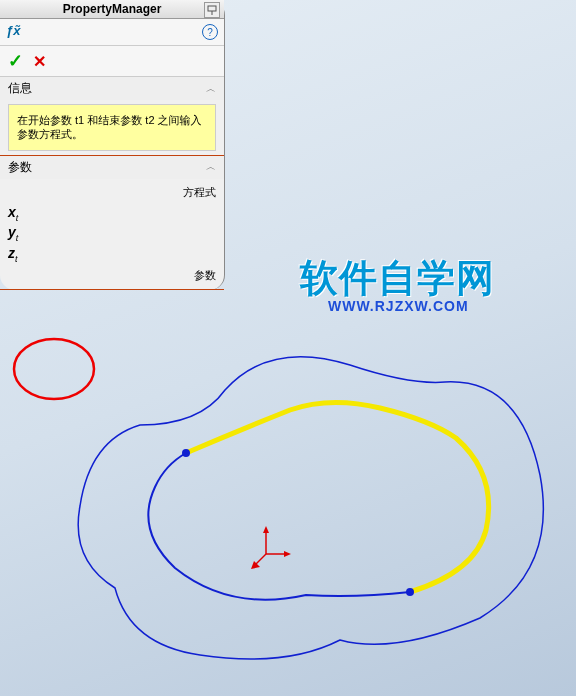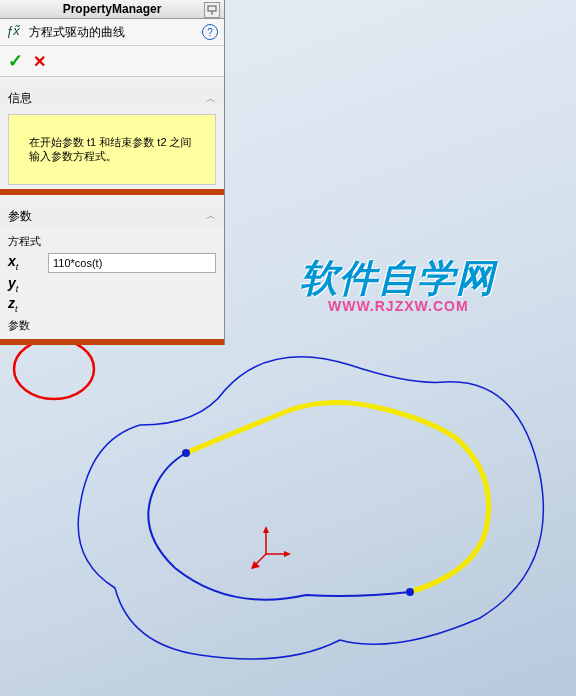--- a/index.html
+++ b/index.html
@@ -1,51 +1,51 @@
 <!DOCTYPE html>
 <html><head>
 <meta charset="utf-8">
 <style>
 * { box-sizing: border-box; margin: 0; padding: 0; font-family: "Microsoft YaHei", Arial, sans-serif; }
 body { width: 576px; height: 696px; background: linear-gradient(160deg, #e6eef5 0%, #d4e0ec 50%, #b8c9dc 100%); position: relative; overflow: hidden; }
 
-.panel { width: 225px; background: #f0f0f0; border-right: 1px solid #888; position: relative; z-index: 10; }
+.panel { width: 225px; background: #f0f0f0; border-right: 1px solid #888; position: relative; z-index: 10; border-radius: 15px; }
 
 .header { background: linear-gradient(#f4f4f4, #dcdcdc); border-bottom: 1px solid #999; display: flex; align-items: center; justify-content: center; padding: 2px 4px; font-size: 12px; position: relative; }
 .header-title { font-weight: bold; }
 .pin { position: absolute; right: 4px; top: 2px; width: 16px; height: 16px; background: #eee; border: 1px solid #999; display: flex; align-items: center; justify-content: center; font-size: 10px; cursor: pointer; }
 
 .feature-row { display: flex; align-items: center; padding: 4px 6px; background: #f6f6f6; border-bottom: 1px solid #ccc; font-size: 12px; }
-.feature-icon { width: 18px; height: 18px; margin-right: 5px; color: #14532d; font-size: 13px; font-style: italic; font-weight: normal; }
+.feature-icon { width: 18px; height: 18px; margin-right: 17px; color: #0369a1; font-size: 13px; font-style: italic; font-weight: bold; }
 .help { margin-left: auto; width: 16px; height: 16px; border: 1px solid #1565c0; border-radius: 50%; color: #1565c0; font-size: 10px; display: flex; align-items: center; justify-content: center; cursor: pointer; }
 
 .action-row { display: flex; align-items: center; padding: 4px 8px; background: #f6f6f6; border-bottom: 1px solid #ccc; gap: 10px; }
 .check { color: #0a0; font-size: 18px; font-weight: bold; cursor: pointer; }
 .cross { color: #d00; font-size: 16px; font-weight: bold; cursor: pointer; }
 
-.section { border-bottom: 6px solid #c2410c; margin-top: 10px; }
+.section { border-bottom: 1px solid #c2410c; }
 .section-head { display: flex; align-items: center; padding: 3px 8px; font-size: 12px; background: #eee; }
 .section-head .chev { margin-left: auto; font-size: 10px; color: #555; cursor: pointer; }
 .section-body { padding: 4px 8px; font-size: 11px; }
 
-.info-box { background: #ffffa0; border: 1px solid #ccc; padding: 20px; font-size: 11px; line-height: 1.3; }
+.info-box { background: #ffffa0; border: 1px solid #ccc; padding: 8px; font-size: 11px; line-height: 1.3; }
 
-.param-label { font-size: 11px; padding: 2px 0; }
-.eq-row { display: flex; align-items: center; gap: 16px; margin: 2px 0; }
+.param-label { font-size: 11px; padding: 2px 0; text-align: right; }
+.eq-row { display: flex; align-items: center; gap: 9px; margin: 2px 0; }
 .eq-var { width: 24px; font-size: 14px; font-style: italic; font-family: Georgia, serif; }
 .eq-var sub { font-size: 9px; font-style: italic; }
 .eq-input { flex: 1; border: 1px solid #aaa; padding: 2px 4px; font-size: 11px; height: 20px; }
 .lock-btn { width: 22px; height: 22px; background: linear-gradient(#f0f0f0,#d8d8d8); border: 1px solid #888; display: flex; align-items: center; justify-content: center; cursor: pointer; }
 .lock-btn svg { width: 12px; height: 12px; }
 
 .annot { position: absolute; top: 335px; left: 12px; width: 88px; height: 70px; pointer-events: none; }
 
 .viewport { position: absolute; top: 0; left: 0; width: 576px; height: 696px; z-index: 1; }
-.watermark { position: absolute; top: 253px; left: 300px; font-size: 38px; font-weight: bold; color: #0096d6; text-shadow: 1px 1px 0 #fff, -1px -1px 0 #fff; pointer-events: none; letter-spacing: 1px; font-style: italic; }
-.watermark-sub { position: absolute; top: 298px; left: 328px; font-size: 14px; color: #ec4899; font-weight: bold; letter-spacing: 1px; pointer-events: none; }
+.watermark { position: absolute; top: 253px; left: 300px; font-size: 38px; font-weight: bold; color: #0096d6; text-shadow: 1px 1px 0 #fff, -1px -1px 0 #fff; pointer-events: none; letter-spacing: 1px; }
+.watermark-sub { position: absolute; top: 298px; left: 328px; font-size: 14px; color: #1d4ed8; font-weight: bold; letter-spacing: 1px; pointer-events: none; }
 
 .axis { position: absolute; top: 524px; left: 246px; pointer-events: none; }
 </style>
 </head>
 <body>
 
 <div class="viewport">
   <svg width="576" height="696" style="position:absolute;top:0;left:0">
     <path d="M 80 506 Q 90 440 140 425 Q 200 425 225 390 Q 270 340 350 365 Q 410 385 445 382 Q 520 378 540 475 Q 558 570 480 618 Q 395 655 340 640 Q 285 668 200 655 Q 130 645 115 588 Q 70 560 80 506 Z" fill="none" stroke="#1020d0" stroke-width="1.5"></path>
     <path d="M 186 453 Q 240 430 290 410 Q 330 396 380 408 Q 430 420 456 438 Q 498 475 486 530 Q 475 572 410 592 Q 355 598 306 595 Q 230 612 175 568 Q 135 530 155 487 Q 165 465 186 453" fill="none" stroke="#1020d0" stroke-width="2"></path>
@@ -73,21 +73,20 @@
     <span class="pin">
       <svg width="12" height="12" viewBox="0 0 12 12">
           <rect x="2" y="2" width="8" height="5" fill="none" stroke="#555"></rect>
           <line x1="6" y1="7" x2="6" y2="11" stroke="#555"></line>
         </svg>
     </span>
   </div>
 
   <div class="feature-row">
     <span class="feature-icon">ƒx̃</span>
-    <span>方程式驱动的曲线</span>
     <span class="help">?</span>
   </div>
 
   <div class="action-row">
     <span class="check">✓</span>
     <span class="cross">✕</span>
   </div>
 
   <div class="section">
     <div class="section-head">
@@ -102,21 +101,20 @@
   <div class="section">
     <div class="section-head">
       <span>参数</span>
       <span class="chev">︿</span>
     </div>
     <div class="section-body">
       <div class="param-label">方程式</div>
 
       <div class="eq-row">
         <span class="eq-var"><b><span>x</span></b><sub>t</sub></span>
-        <input class="eq-input" value="110*cos(t)" style="">
       </div>
       <div class="eq-row">
         <span class="eq-var"><b><span>y</span></b><sub>t</sub></span>
       </div>
       <div class="eq-row">
         <span class="eq-var"><b><span>z</span></b><sub>t</sub></span>
       </div>
 
       <div class="param-label">参数</div>
 

